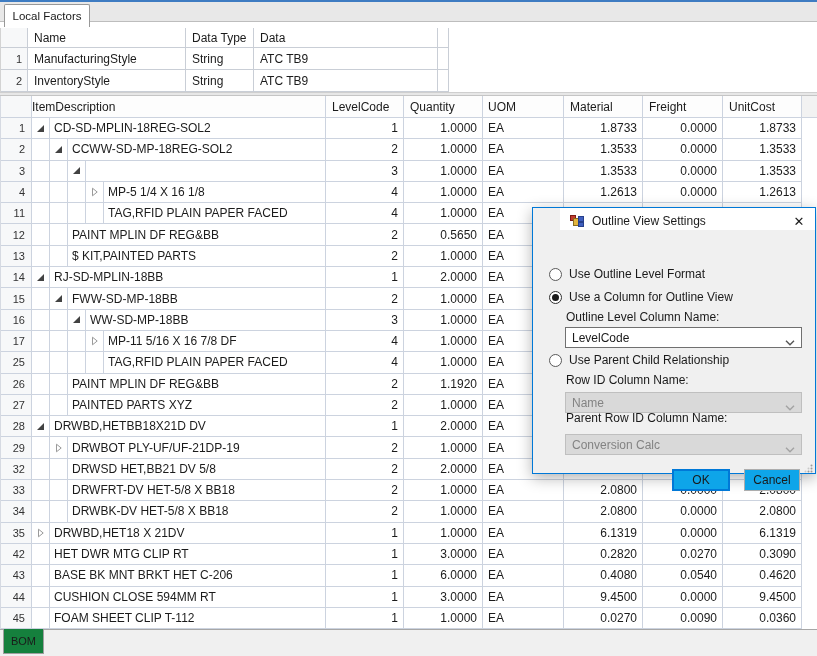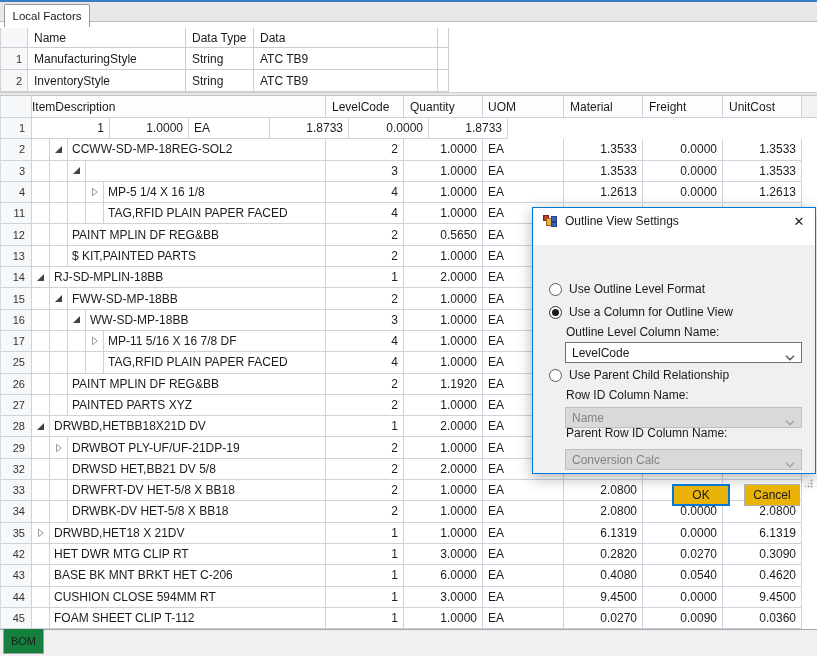--- a/index.html
+++ b/index.html
@@ -60,36 +60,36 @@
 
   
   #bottomtabs{left:0;top:629px;width:817px;height:27px;background:#f0f0f0;border-top:1px solid #a7a7a7;box-sizing:border-box;}
   #tab-bom{position:absolute;left:3px;top:-1px;width:39px;height:24px;background:#15803d;
       border:1px solid #9f9f9f;border-top:none;display:flex;align-items:center;justify-content:center;
       font-size:11px;color:#1a1a1a;}
 
   
   #dialog{left:532px;top:207px;width:284px;height:267px;background:#f0f0f0;border:1px solid #0078d7;
       box-sizing:border-box;box-shadow:0 4px 14px rgba(0,0,0,0.3);z-index:50;}
-  .dlg-title{position:relative;height:37px;background:#ffffff;}
+  .dlg-title{position:relative;height:22px;background:#ffffff;margin-left:27px;}
   .dlg-icon{position:absolute;left:10px;top:6px;width:14px;height:14px;}
   .dlg-title-text{position:absolute;left:32px;top:0;line-height:27px;font-size:12px;color:#1a1a1a;}
   .dlg-close{position:absolute;right:0;top:0;width:32px;height:27px;display:flex;align-items:center;justify-content:center;}
   .dlg-close span{font-size:13px;color:#1b1b1b;}
   .dlg-body{position:relative;height:240px;padding-left:8px;}
   .radio{position:absolute;left:16px;width:13px;height:13px;border-radius:50%;border:1px solid #5a5a5a;
       background:#fff;box-sizing:border-box;}
   .radio.sel{border-color:#303030;}
   .radio.sel::after{content:"";position:absolute;left:2px;top:2px;width:7px;height:7px;border-radius:50%;background:#1a1a1a;}
   .dlg-label{position:absolute;font-size:12px;line-height:13px;color:#1a1a1a;white-space:nowrap;}
   .combo{position:absolute;left:32px;width:237px;height:21px;background:#fff;border:1px solid #707070;
       box-sizing:border-box;font-size:12px;color:#1a1a1a;display:flex;align-items:center;padding:0 6px;}
   .combo .chev{position:absolute;right:6px;top:7px;}
   .combo.disabled{background:#d9d9d9;border-color:#bfbfbf;color:#838383;}
-  .btn{position:absolute;top:239px;height:22px;background:#eab308;border:1px solid #adadad;box-sizing:border-box;
+  .btn{position:absolute;top:239px;height:22px;background:#0ea5e9;border:1px solid #adadad;box-sizing:border-box;
       display:flex;align-items:center;justify-content:center;font-size:12px;color:#1a1a1a;}
   .btn-ok{left:139px;width:58px;border:2px solid #0078d7;}
   .btn-cancel{left:211px;width:56px;}
   .grip{position:absolute;right:2px;bottom:2px;width:9px;height:9px;}
 </style>
 </head>
 <body>
 
 <div id="app">
 
@@ -135,20 +135,26 @@
       <div class="bc b-qty hcell">Quantity</div>
       <div class="bc b-uom hcell">UOM</div>
       <div class="bc b-mat hcell">Material</div>
       <div class="bc b-fr hcell">Freight</div>
       <div class="bc b-uc hcell">UnitCost</div>
       <div class="bc hfill"></div>
     </div>
     <div id="bom-body">
         <div class="brow">
           <div class="bc b-num">1</div>
+          <div class="bc b-desc">
+            <div class="zone">
+              <div class="tri-open"></div>
+            </div>
+            <div class="b-desc-text">CD-SD-MPLIN-18REG-SOL2</div>
+          </div>
           <div class="bc b-level num">1</div>
           <div class="bc b-qty num">1.0000</div>
           <div class="bc b-uom">EA</div>
           <div class="bc b-mat num">1.8733</div>
           <div class="bc b-fr num">0.0000</div>
           <div class="bc b-uc num">1.8733</div>
           <div class="bc b-fill"></div>
         </div>
         <div class="brow">
           <div class="bc b-num">2</div>

